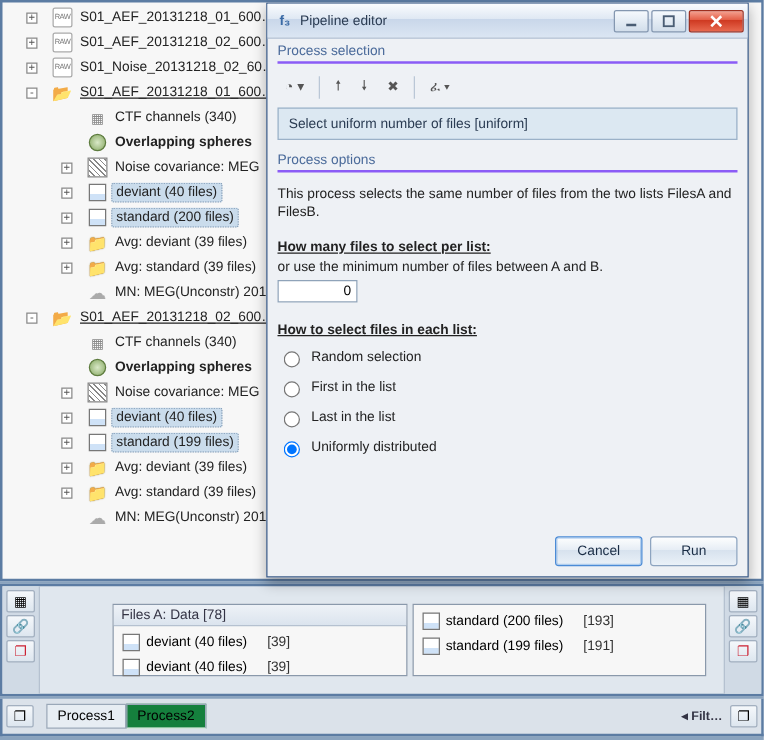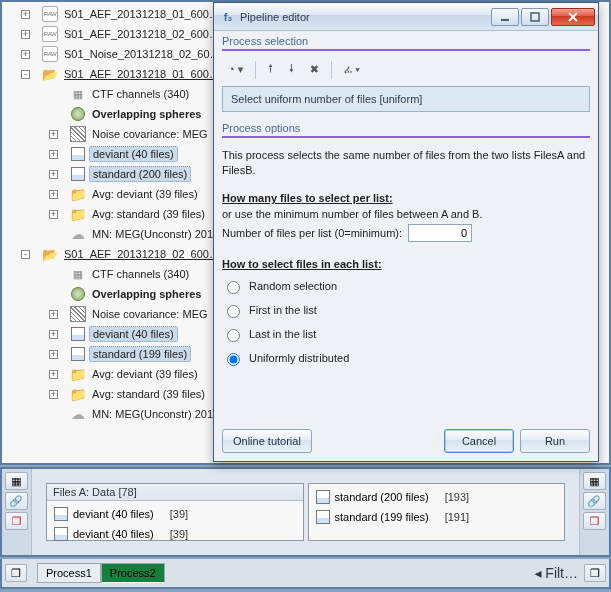--- a/index.html
+++ b/index.html
@@ -61,21 +61,21 @@
     position:absolute; left:0; right:0; top:467px; height:90px;
     border:2px solid #5c7ca3;
     background:#e0e7ee;
     display:flex;
   }
   .dock-sidebtns {
     width:30px; background:#d0dae5; border-right:1px solid #b5c1d0;
     display:flex; flex-direction:column; gap:2px; padding:3px;
   }
   .dock-sidebtns.right { border-right:none; border-left:1px solid #b5c1d0;}
-  .inner-docks { flex:1; display:flex; gap:4px; padding:14px; }
+  .inner-docks { flex:1; display:flex; gap:4px; padding:14px;margin-left:44px; }
   .filesbox {
     flex:1; border:1px solid #8a99ab; background:#f7f7f7;
     display:flex; flex-direction:column;
   }
   .filesbox .hdr {
     background:linear-gradient(#eef2f7,#dbe4ee);
     padding:2px 6px; border-bottom:1px solid #b5c1d0;
     color:#334; font-size:11px;
   }
   .filesbox .body { padding:3px 6px; }
@@ -95,21 +95,21 @@
     background:#dbe2ea; display:flex; align-items:center; gap:6px;
     padding:0 3px;
   }
   .proctabs { display:flex; margin-left:4px;}
   .ptab {
     padding:3px 8px; border:1px solid #9aa8b8; background:#e7edf3;
     font-size:11px; cursor:pointer;
   }
   .ptab.active { background:#15803d; border-bottom-color:#fff;}
   .procspacer{flex:1;}
-  .filtlabel{color:#334;font-size:14px;}
+  .filtlabel{color:#334;font-size:10px;font-weight:bold;}
 
   
   .dialog {
     position:absolute; left:213px; top:2px;
     width:386px; height:460px;
     border:1px solid #3a5a87;
     background:#eef1f5;
     box-shadow:0 4px 10px rgba(0,0,0,0.3);
     display:flex; flex-direction:column;
     font-size:11px;
@@ -482,21 +482,20 @@
     </div>
     <div class="proc-listbox">Select uniform number of files  [uniform]</div>
 
     <div style="height:10px"></div>
     <div class="section-title">Process options</div>
     <div class="descr">This process selects the same number of files from the two lists FilesA and FilesB.</div>
 
     <div class="subhdr">How many files to select per list:</div>
     <div>or use the minimum number of files between A and B.</div>
     <div class="rowline">
-      <span>Number of files per list (0=minimum):</span>
       <input class="numinput" value="0" style="">
     </div>
 
     <div style="height:6px"></div>
     <div class="subhdr">How to select files in each list:</div>
     <div class="rowline">
         <label>
           <input type="radio" name="selmode" style="">
           <span>Random selection</span>
         </label>
@@ -514,19 +513,18 @@
         </label>
       </div>
     <div class="rowline">
         <label>
           <input type="radio" name="selmode" checked="" style="">
           <span>Uniformly distributed</span>
         </label>
       </div>
 
     <div class="dlg-buttons">
-      <button class="btn">Online tutorial</button>
       <span class="pushspacer"></span>
       <button class="btn primary">Cancel</button>
       <button class="btn">Run</button>
     </div>
   </div>
 </div>
 
 </body></html>

